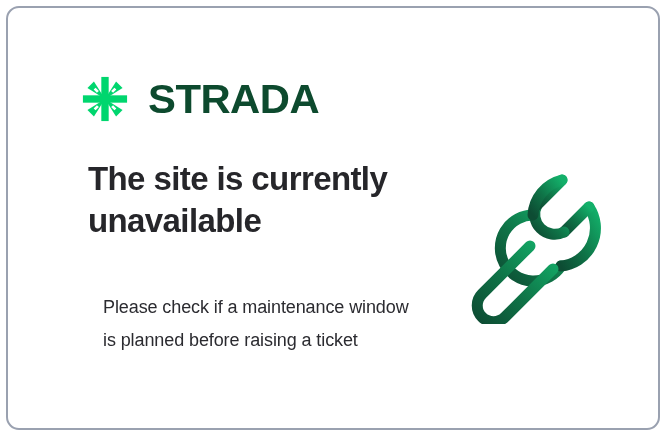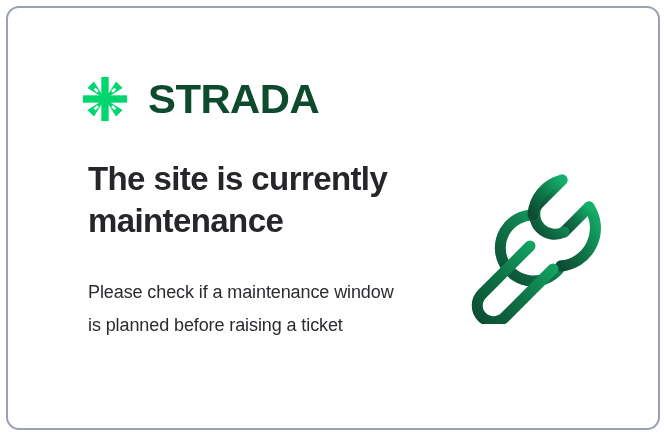--- a/index.html
+++ b/index.html
@@ -78,21 +78,21 @@
     letter-spacing: -0.6px;
     color: #26262a;
   }
 
   
   .bodycopy {
     position: absolute;
     left: 80px;
     top: 268px;
     width: 310px;
-    margin: 0;
+    margin: 15px;
     font-family: "Liberation Sans", sans-serif;
     font-size: 18px;
     line-height: 33px;
     font-weight: normal;
     letter-spacing: -0.1px;
     color: #2b2b30;
   }
 
   
   .wrench-illustration {
@@ -134,21 +134,21 @@
         <g fill="#ffffff">
           <rect x="26" y="28" width="10" height="6" transform="rotate(45 31 31)"></rect>
           <rect x="64" y="28" width="10" height="6" transform="rotate(-45 69 31)"></rect>
           <rect x="26" y="66" width="10" height="6" transform="rotate(-45 31 69)"></rect>
           <rect x="64" y="66" width="10" height="6" transform="rotate(45 69 69)"></rect>
         </g>
       </svg>
       <div class="logo-wordmark">STRADA</div>
     </div>
 
-    <h1 class="headline">The site is currently maintenance</h1>
+    <h1 class="headline">The site is currently unavailable</h1>
 
     <p class="bodycopy">Please check if a maintenance window is planned before raising a ticket</p>
 
     <svg class="wrench-illustration" viewBox="0 0 166 166" aria-hidden="true">
       <defs>
         <linearGradient id="wrenchGrad" x1="0" y1="1" x2="1" y2="0">
           <stop offset="0%" stop-color="#0d4c33"></stop>
           <stop offset="45%" stop-color="#0f7347"></stop>
           <stop offset="100%" stop-color="#13b06a"></stop>
         </linearGradient>

